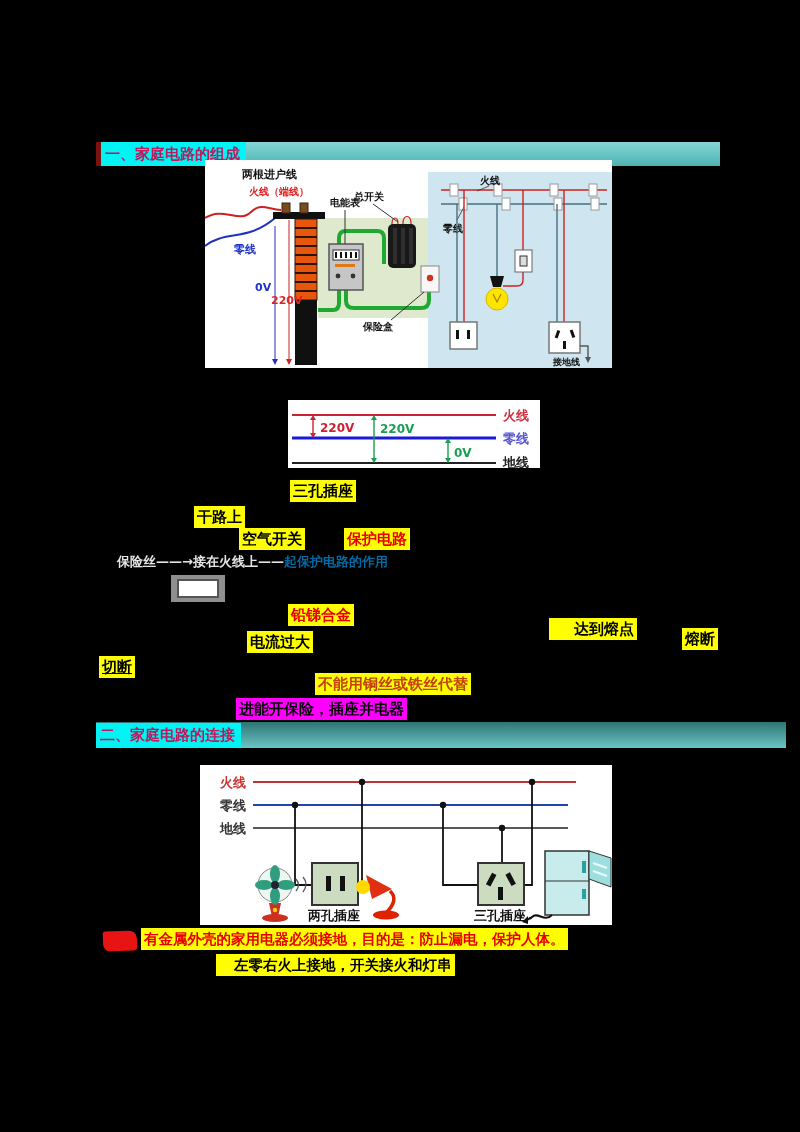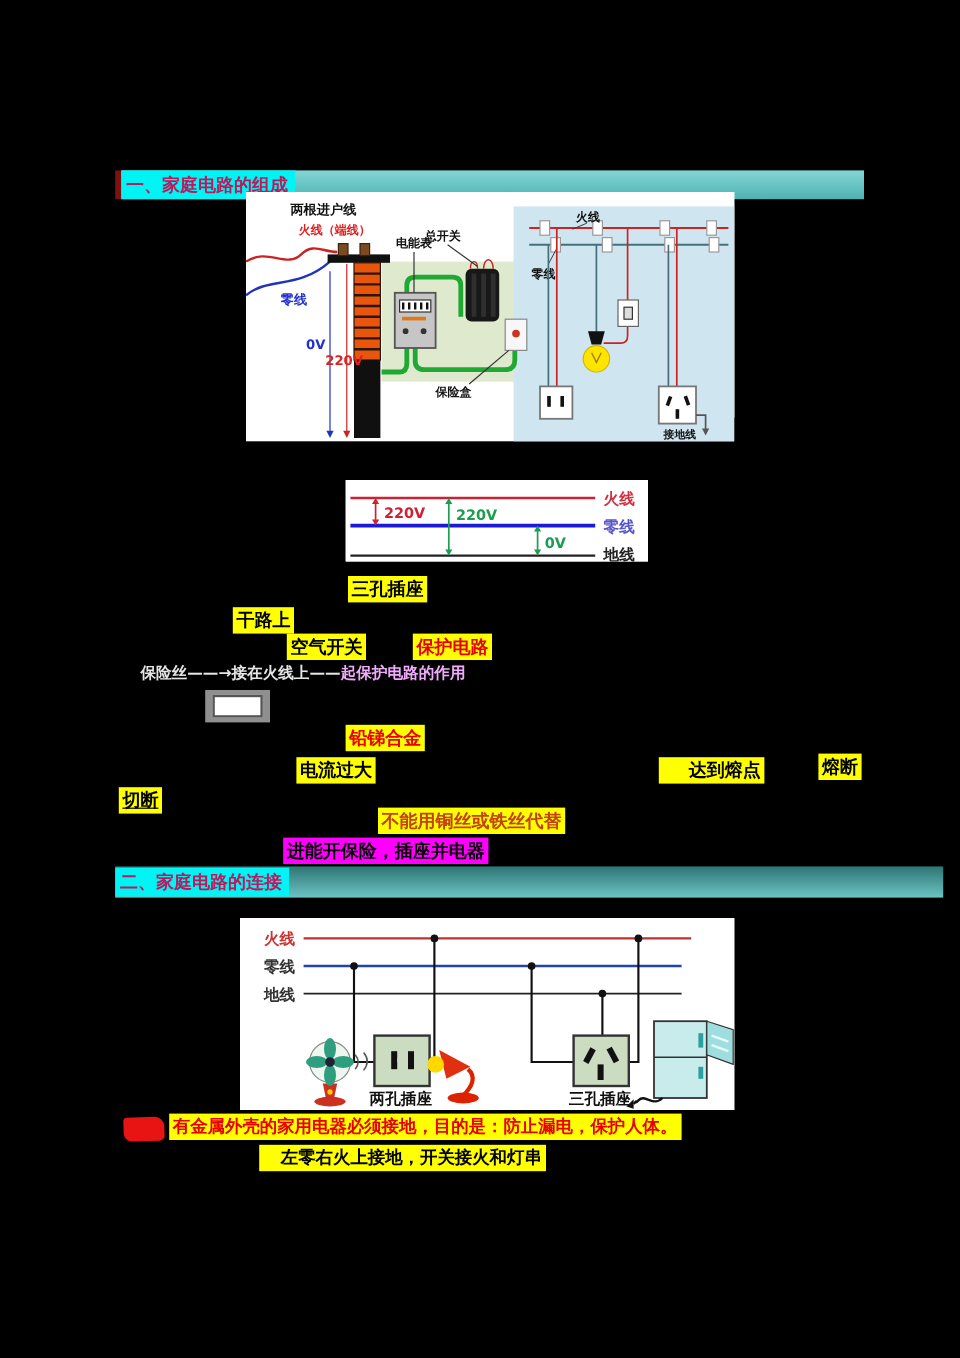--- a/index.html
+++ b/index.html
@@ -24,21 +24,21 @@
     padding:2px 3px;white-space:nowrap;line-height:18px;
   }
   .hl.red{color:#e80000;}
   .hl.pink{color:#c2410c;}
   .mag{
     background:#ff00ff;color:#000;font-weight:bold;font-size:15px;
     padding:2px 3px;white-space:nowrap;line-height:18px;
   }
   .freetext{font-weight:bold;font-size:13px;white-space:nowrap;line-height:17px;}
   .freetext .r{color:#e5e5e5;}
-  .freetext .b{color:#f0abfc;}
+  .freetext .b{color:#0369a1;}
   .panel{background:#fff;}
   .graybox{background:#8f8f8f;}
   .whitebox{background:#fff;border:2px solid #555;}
   .redblob{
     background:#e81414;border-radius:3px 8px 4px 7px;
     transform:rotate(-2deg);
   }
   svg text{font-family:"DejaVu Sans","Liberation Sans",sans-serif;}
 </style>
 </head>
@@ -198,21 +198,21 @@
 <div class="abs freetext" style="left:117px;top:553px;">
   <span class="r">保险丝——→接在火线上——</span><span class="b">起保护电路的作用</span>
 </div>
 
 <div class="abs graybox" style="left:171px;top:575px;width:54px;height:27px;">
   <div class="whitebox abs" style="left:6px;top:4px;width:38px;height:15px;"></div>
 </div>
 
 <span class="abs hl red" style="left:288px;top:604px;">铅锑合金</span>
 <span class="abs hl" style="left:247px;top:631px;">电流过大</span>
-<span class="abs hl" style="left:549px;top:631px;padding-left:25px;">达到熔点</span>
+<span class="abs hl" style="left:549px;top:618px;padding-left:25px;">达到熔点</span>
 <span class="abs hl" style="left:682px;top:628px;">熔断</span>
 <span class="abs hl" style="left:99px;top:656px;text-decoration:underline;">切断</span>
 <span class="abs hl pink" style="left:315px;top:673px;">不能用铜丝或铁丝代替</span>
 <span class="abs mag" style="left:236px;top:698px;">进能开保险，插座并电器</span>
 
 <div class="abs secbar" style="left:96px;top:722px;width:690px;height:26px;background:linear-gradient(#2e7474,#6cc4c4);">
   <span class="ttl">二、家庭电路的连接</span>
 </div>
 
 <div class="abs panel" style="left:200px;top:765px;width:412px;height:160px;">

